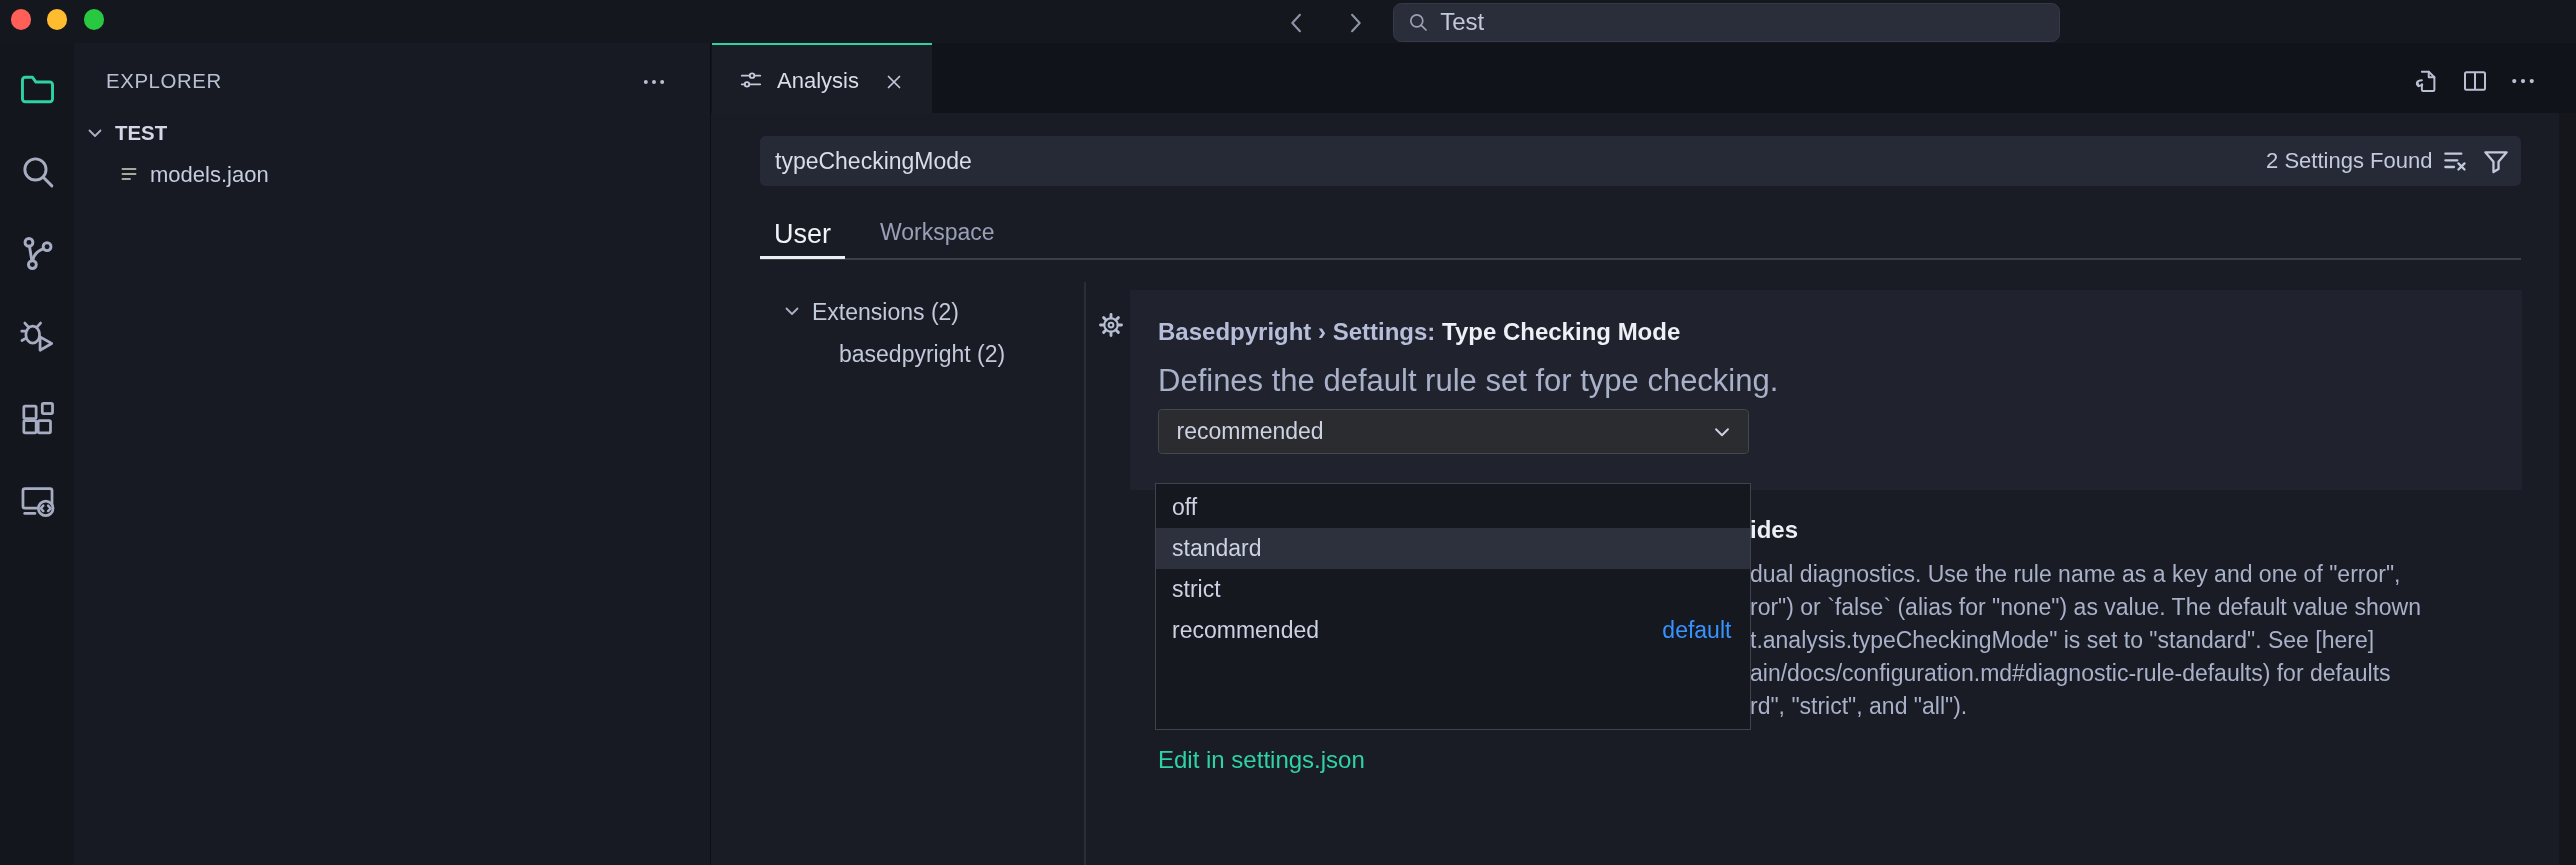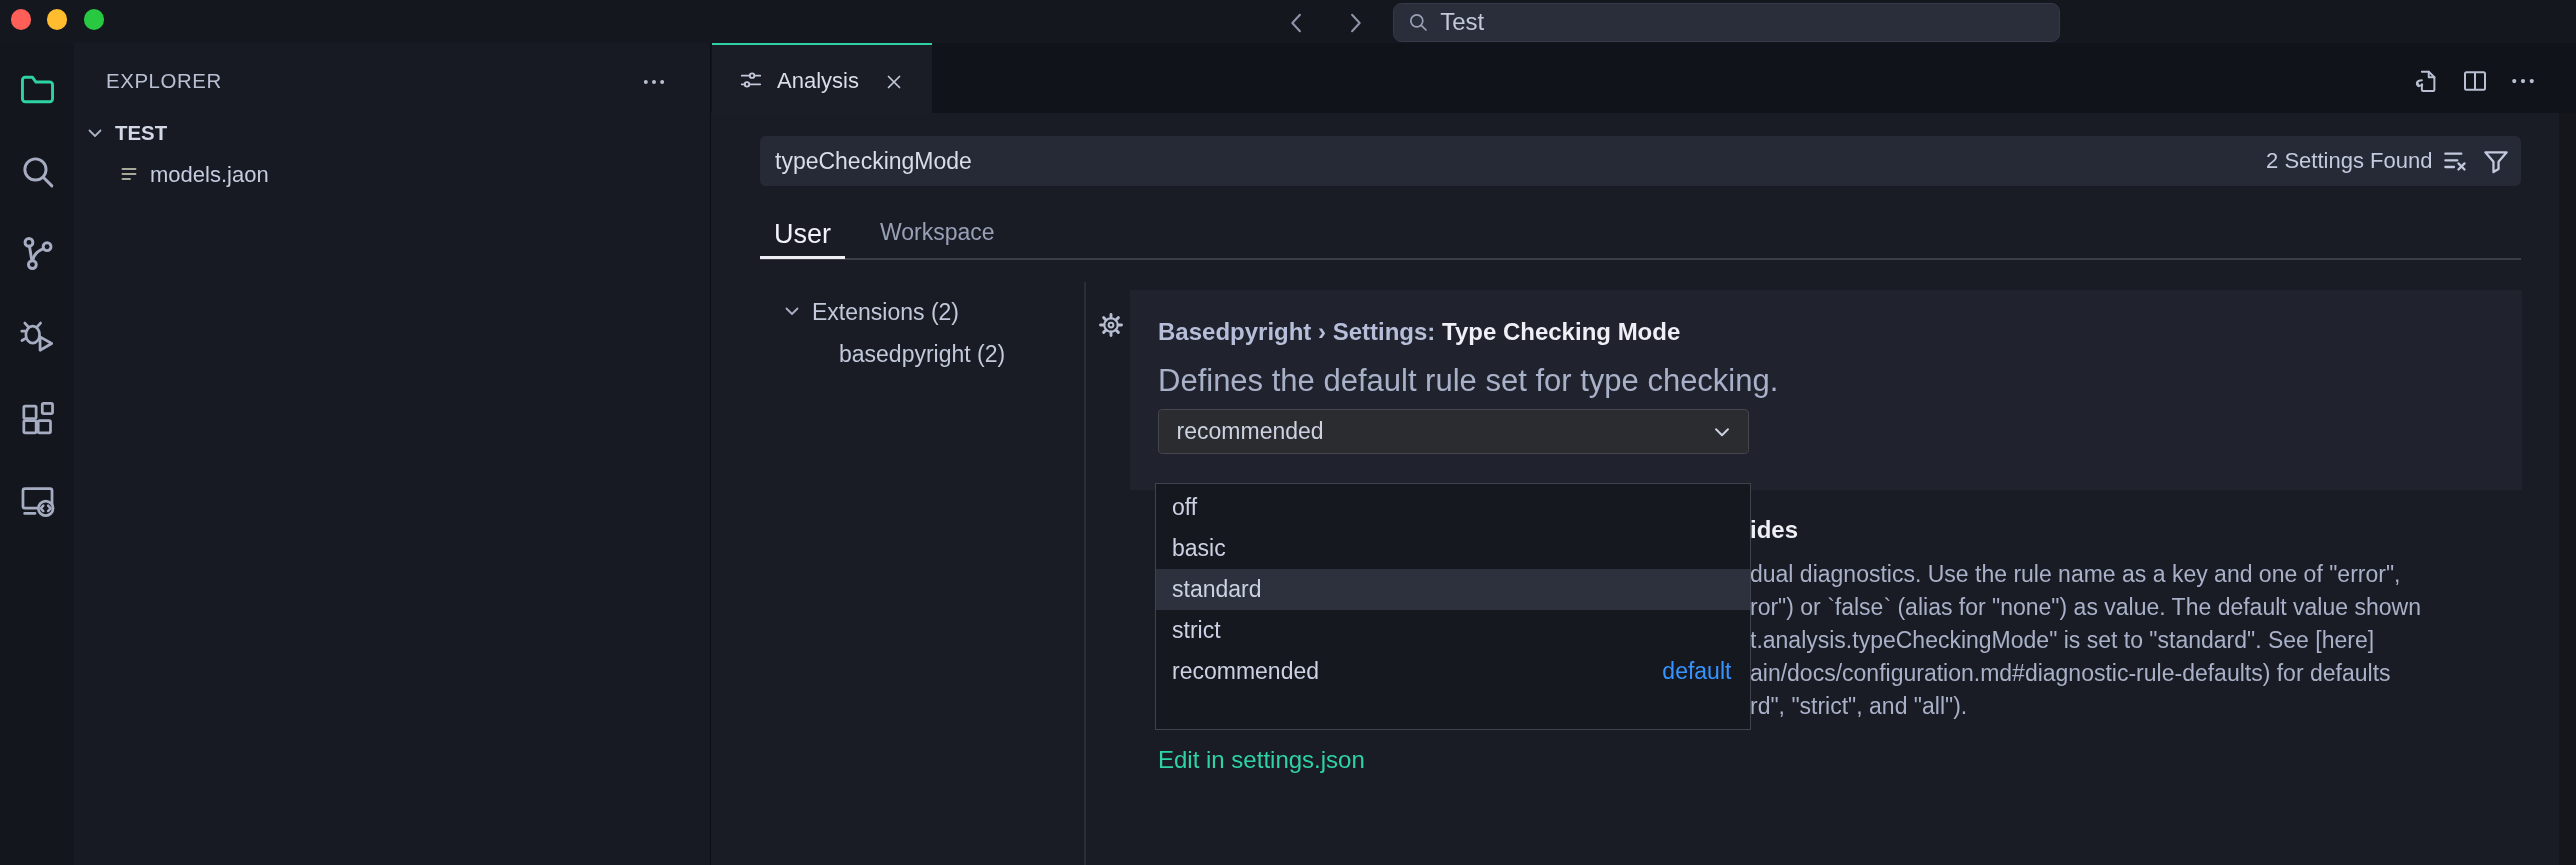--- a/index.html
+++ b/index.html
@@ -279,23 +279,20 @@
   <div class="abs ob-line" style="top:627px">t.analysis.typeCheckingMode" is set to "standard". See [here]</div>
   <div class="abs ob-line" style="top:660px">ain/docs/configuration.md#diagnostic-rule-defaults) for defaults</div>
   <div class="abs ob-line" style="top:693px">rd", "strict", and "all").</div>
 
   <div class="abs edit-link">Edit in settings.json</div>
 
   <div class="abs dropdown">
     <div class="opt">
         <span>off</span>
       </div>
-    <div class="opt">
-        <span>basic</span>
-      </div>
     <div class="opt hl">
         <span>standard</span>
       </div>
     <div class="opt">
         <span>strict</span>
       </div>
     <div class="opt">
         <span>recommended</span>
         <span class="badge">default</span>
       </div>

